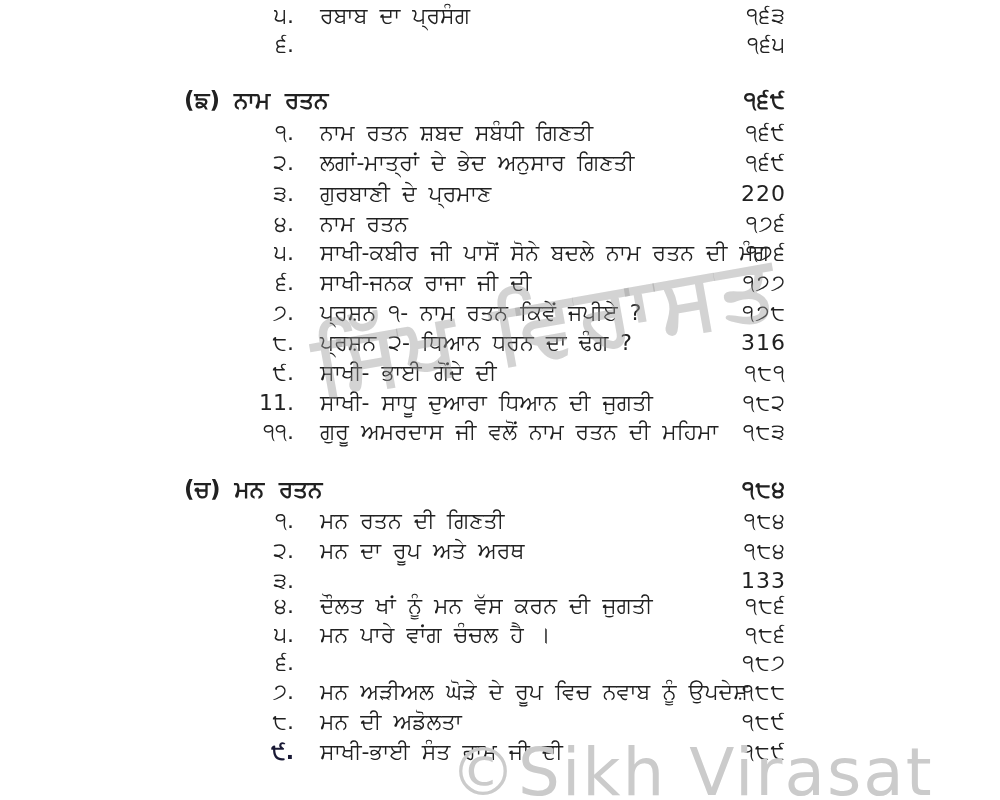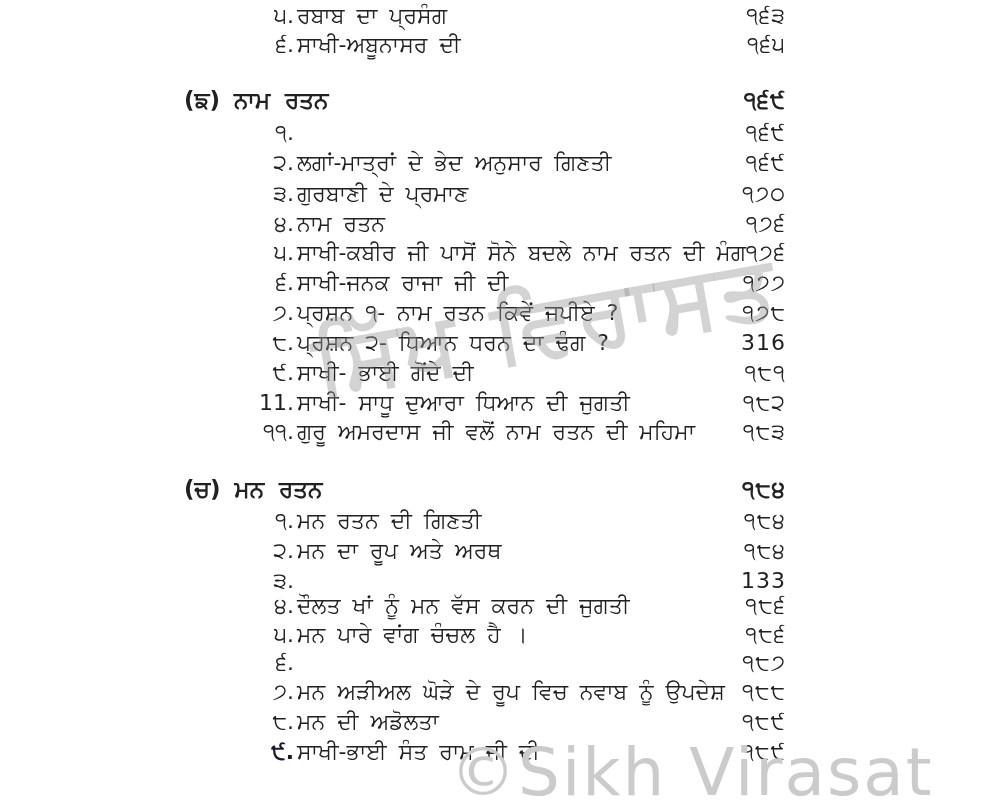--- a/index.html
+++ b/index.html
@@ -22,21 +22,21 @@
     white-space:nowrap;
   }
   .row .num{
     flex:0 0 64px;
     min-width:64px;
     margin-left:230px;
     text-align:right;
     padding-right:0;
   }
   .row .title{
-    margin-left:3px;
+    margin-left:26px;
   }
   .row .pg{
     position:absolute;
     left:716px;
     top:0;
     width:70px;
     text-align:right;
     letter-spacing:1px;
   }
   .row.heading{
@@ -87,43 +87,43 @@
 
 <div class="page">
 
   <div class="row" style="top:2px">
     <span class="num">੫.</span>
     <span class="title">ਰਬਾਬ ਦਾ ਪ੍ਰਸੰਗ</span>
     <span class="pg">੧੬੩</span>
   </div>
   <div class="row" style="top:31px">
     <span class="num">੬.</span>
-    <span class="title">ਸਾਖੀ-ਅਬੂਨਾਸਰ ਦੀ</span>
     <span class="pg">੧੬੫</span>
   </div>
 
   <div class="row heading" style="top:86px">
     <span class="letter">(ਙ)</span>
     <span class="title">ਨਾਮ ਰਤਨ</span>
     <span class="pg">੧੬੯</span>
   </div>
 
   <div class="row" style="top:119px">
     <span class="num">੧.</span>
+    <span class="title">ਨਾਮ ਰਤਨ ਸ਼ਬਦ ਸਬੰਧੀ ਗਿਣਤੀ</span>
     <span class="pg">੧੬੯</span>
   </div>
   <div class="row" style="top:149px">
     <span class="num">੨.</span>
     <span class="title">ਲਗਾਂ-ਮਾਤ੍ਰਾਂ ਦੇ ਭੇਦ ਅਨੁਸਾਰ ਗਿਣਤੀ</span>
     <span class="pg">੧੬੯</span>
   </div>
   <div class="row" style="top:180px">
     <span class="num">੩.</span>
     <span class="title">ਗੁਰਬਾਣੀ ਦੇ ਪ੍ਰਮਾਣ</span>
-    <span class="pg">੧੭੦</span>
+    <span class="pg">220</span>
   </div>
   <div class="row" style="top:210px">
     <span class="num">੪.</span>
     <span class="title">ਨਾਮ ਰਤਨ</span>
     <span class="pg">੧੭੬</span>
   </div>
   <div class="row" style="top:239px">
     <span class="num">੫.</span>
     <span class="title">ਸਾਖੀ-ਕਬੀਰ ਜੀ ਪਾਸੋਂ ਸੋਨੇ ਬਦਲੇ ਨਾਮ ਰਤਨ ਦੀ ਮੰਗ</span>
     <span class="pg">੧੭੬</span>

